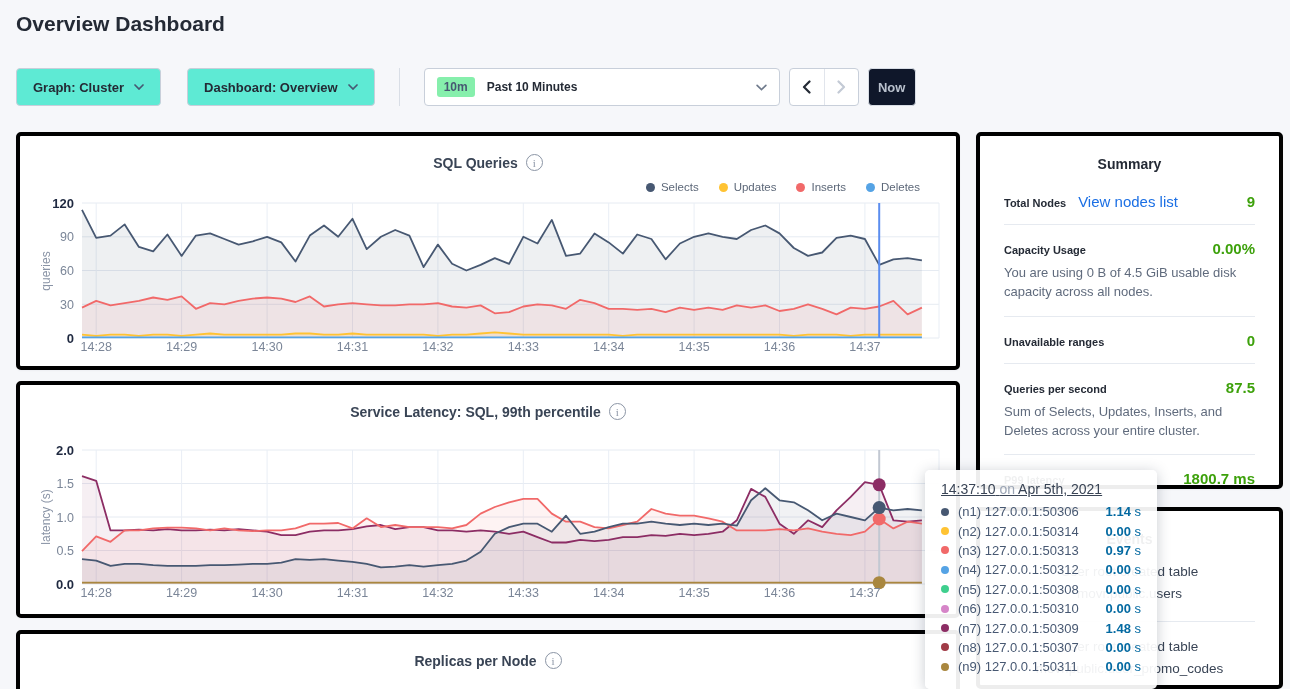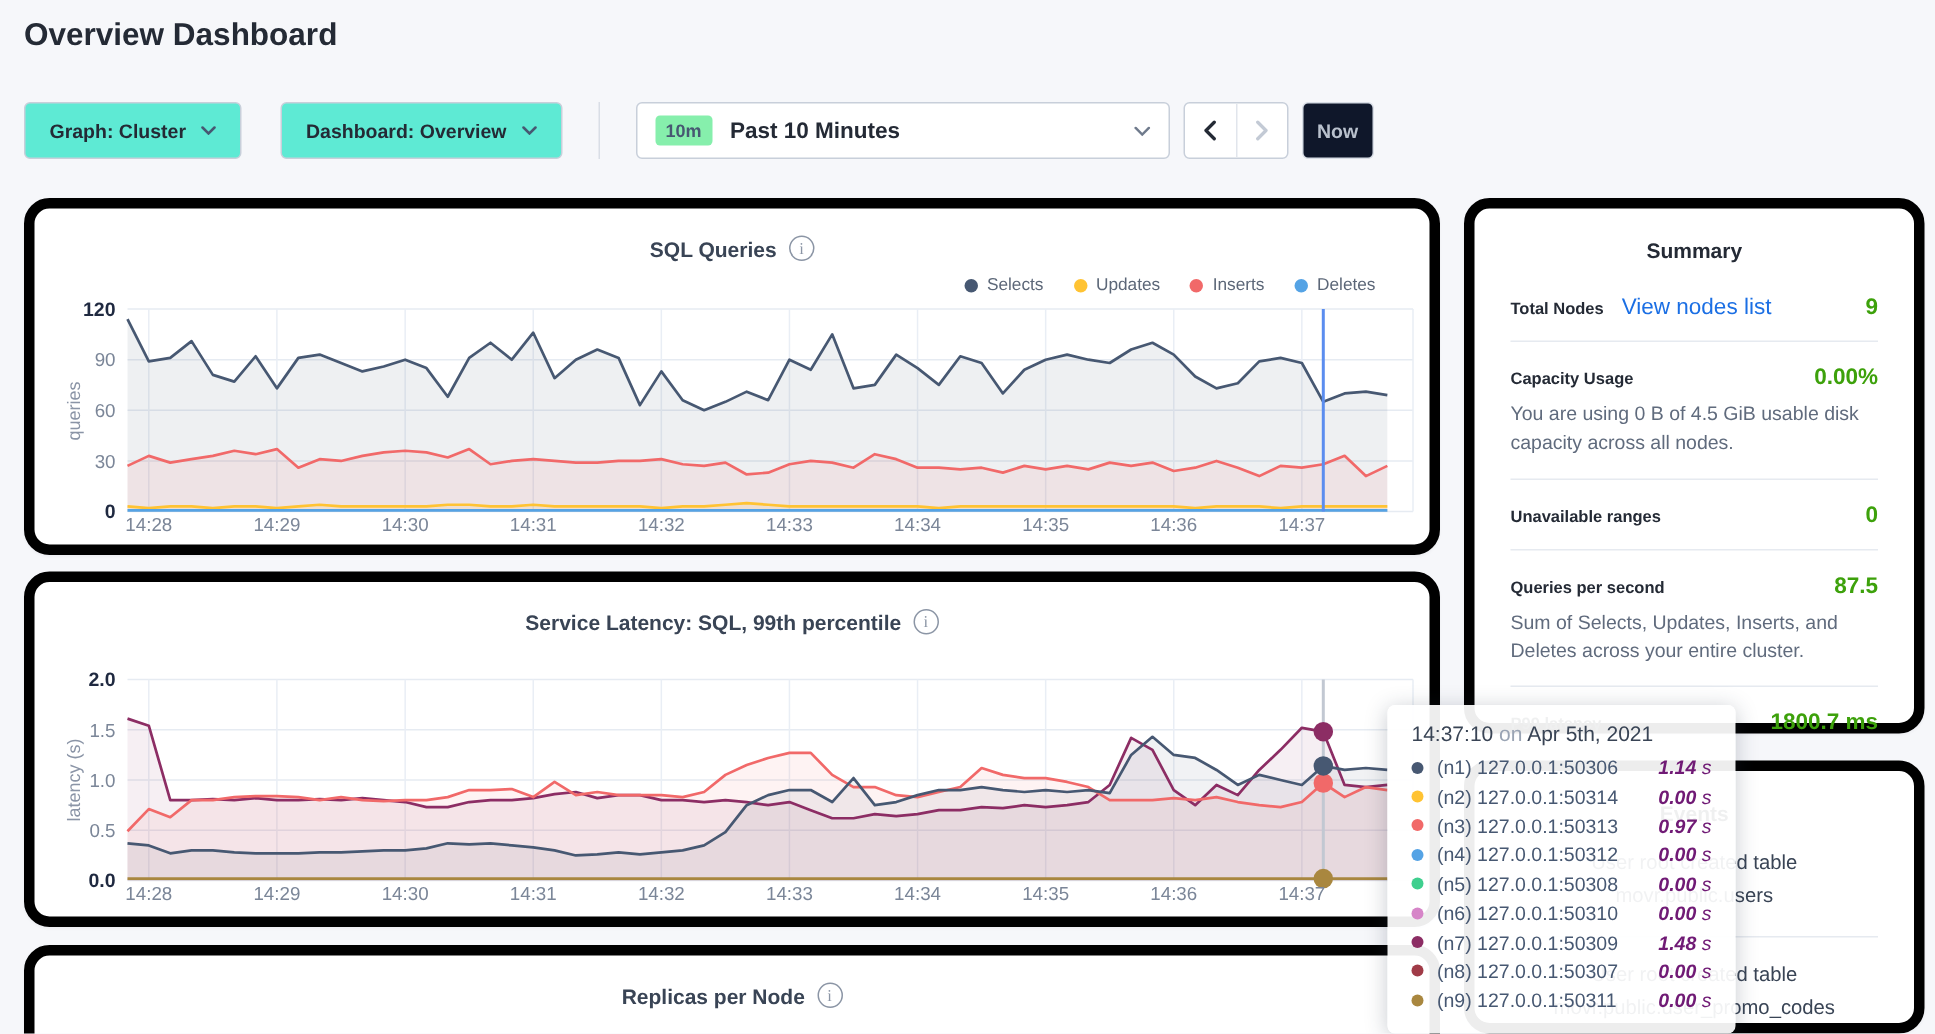--- a/index.html
+++ b/index.html
@@ -11,32 +11,32 @@
 
   
   .controls { position:absolute; left:16px; top:68px; display:flex; align-items:center; height:38px; }
   .dd-btn { display:flex; align-items:center; gap:10px; height:38px; padding:0 16px; background:#5eead4;
             border:1px solid #c8cfda; border-radius:4px; font-size:13px; font-weight:700; color:#242a35; cursor:pointer; }
   .dd-btn + .dd-btn { margin-left:26px; }
   .vdivider { width:1px; height:38px; background:#d9dee6; margin:0 24px; }
   .timepicker { display:flex; align-items:center; height:38px; width:356px; background:#fff; border:1px solid #c8cfda;
                 border-radius:4px; padding:0 12px; cursor:pointer; }
   .tp-badge { background:#86efac; border-radius:3px; font-size:12px; font-weight:700; color:#475872; padding:3px 7px; margin-right:12px; }
-  .tp-label { font-size:15px; font-weight:700; color:#242a35; flex:1; }
+  .tp-label { font-size:12px; font-weight:700; color:#242a35; flex:1; }
   .navgroup { display:flex; height:38px; margin-left:9px; border:1px solid #c8cfda; border-radius:4px; background:#fff; overflow:hidden; }
   .nav-btn { width:34px; display:flex; align-items:center; justify-content:center; cursor:pointer; color:#242a35; }
   .nav-btn.disabled { color:#c3cad5; cursor:default; }
   .nav-btn + .nav-btn { border-left:1px solid #e1e5ec; }
   .now-btn { margin-left:9px; height:38px; width:48px; display:flex; align-items:center; justify-content:center;
              border:1px solid #d8dde5; border-radius:4px; background:#0f172a; font-size:13px; font-weight:700; color:#b9c1cd; }
 
   
   .main-col { position:absolute; left:16px; top:132px; width:944px; }
   .side-col { position:absolute; left:976px; top:132px; width:307px; }
-  .card { background:#fff; border:7px solid #000000; border-radius:17px; box-shadow:0 1px 2px rgba(20,30,50,0.04); }
+  .card { background:#fff; border:4px solid #000000; border-radius:5px; box-shadow:0 1px 2px rgba(20,30,50,0.04); }
 
   
   .chart-card { position:relative; width:944px; }
   .chart-card.c1 { height:238px; margin-bottom:11px; }
   .chart-card.c2 { height:237px; margin-bottom:12px;padding-left:20px; }
   .chart-card.c3 { height:120px; }
   .chart-title-row { position:absolute; top:18px; left:0; right:0; display:flex; justify-content:center; align-items:center; gap:8px; }
   .chart-title { font-size:14px; font-weight:700; color:#394455; }
   .info-icon { width:17px; height:17px; border:1.4px solid #8b95a5; border-radius:50%; color:#8b95a5; font-size:11px;
                display:inline-flex; align-items:center; justify-content:center; font-family:"Liberation Serif",serif; }
@@ -57,25 +57,25 @@
   .sum-desc { margin-top:7px; font-size:13px; color:#606b7d; line-height:1.45; }
 
   
   .events-card { width:307px; height:182px; margin-top:18px; padding:20px 24px 0; overflow:hidden; }
   .event-item { text-align:center; font-size:13.5px; color:#394455; line-height:1.62; margin-top:14px; }
   .event-divider { border-top:1px solid #e6eaf0; margin:16px 0 2px; }
 
   
   .tooltip { position:absolute; left:925px; top:470px; width:232px; z-index:50; background:rgba(255,255,255,0.93);
              border-radius:5px; box-shadow:0 2px 14px rgba(40,50,70,0.25); padding:11px 16px 12px; }
-  .tt-title { font-size:14px; color:#394455; margin-bottom:5px; }
+  .tt-title { font-size:14px; color:#394455; margin-bottom:5px;text-decoration:underline; }
   .tt-title .on { color:#9aa4b4; }
   .tt-row { display:flex; align-items:center; height:19.4px; font-size:13px; color:#475872; }
   .tt-dot { width:8px; height:8px; border-radius:50%; margin-right:9px; flex:none; }
-  .tt-val { margin-left:auto; font-weight:700; color:#701a75;font-style:italic; }
+  .tt-val { margin-left:auto; font-weight:700; color:#0369a1; }
   .tt-val .unit { font-weight:400; }
 </style>
 </head>
 <body>
 
 <div class="page">
 
   <h1 class="page-title">Overview Dashboard</h1>
 
   <div class="controls">

